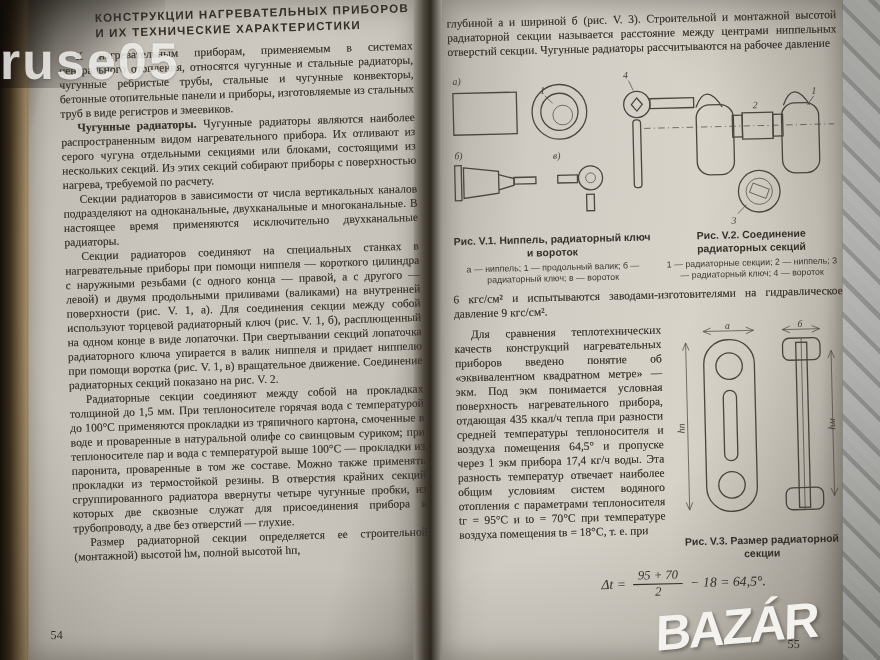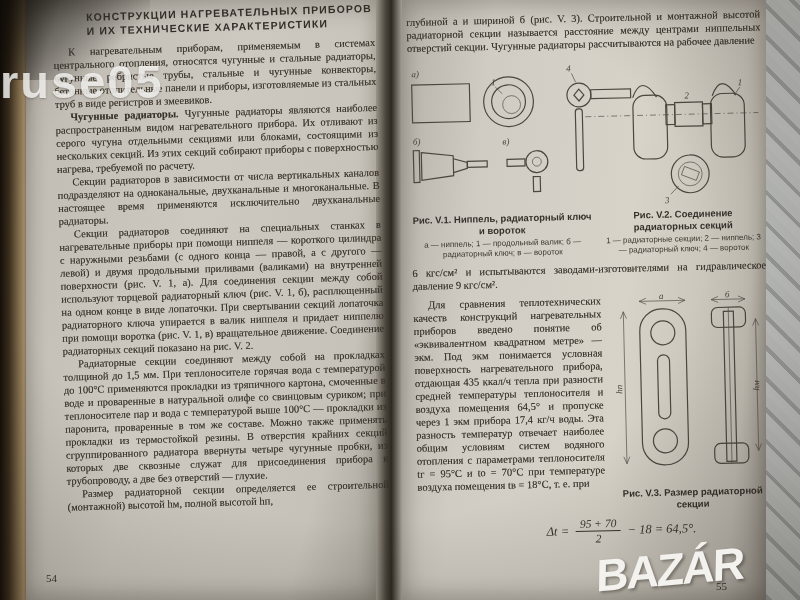--- a/index.html
+++ b/index.html
@@ -54,21 +54,21 @@
 
   
   svg{display:block;}
   svg text{font-family:"Liberation Serif",serif;font-style:italic;font-size:9px;fill:#45403a;}
   .ln{stroke:#4b463e;fill:none;stroke-width:1.2;}
   .lnthin{stroke:#55504a;fill:none;stroke-width:.7;}
   .dash{stroke:#55504a;stroke-width:.7;stroke-dasharray:6 3 1 3;fill:none;}
 
   
   .wm{position:absolute;font-family:"Liberation Sans",sans-serif;font-weight:bold;pointer-events:none;}
-  .wm-seller{left:0px;top:54px;font-size:47px;letter-spacing:2px;color:rgba(250,250,248,.8);
+  .wm-seller{left:0px;top:28px;font-size:47px;letter-spacing:2px;color:rgba(250,250,248,.8);
              text-shadow:0 1px 2px rgba(60,55,45,.35);}
   .wm-logo{left:596px;top:544px;font-size:45px;letter-spacing:-2px;color:#f4f2ee;
            transform:rotate(-5deg) skewX(-6deg);text-shadow:2px 2px 3px rgba(50,45,38,.45);}
 </style>
 </head>
 <body>
 
 <div id="stage">
 
   <div class="fabric"></div>

